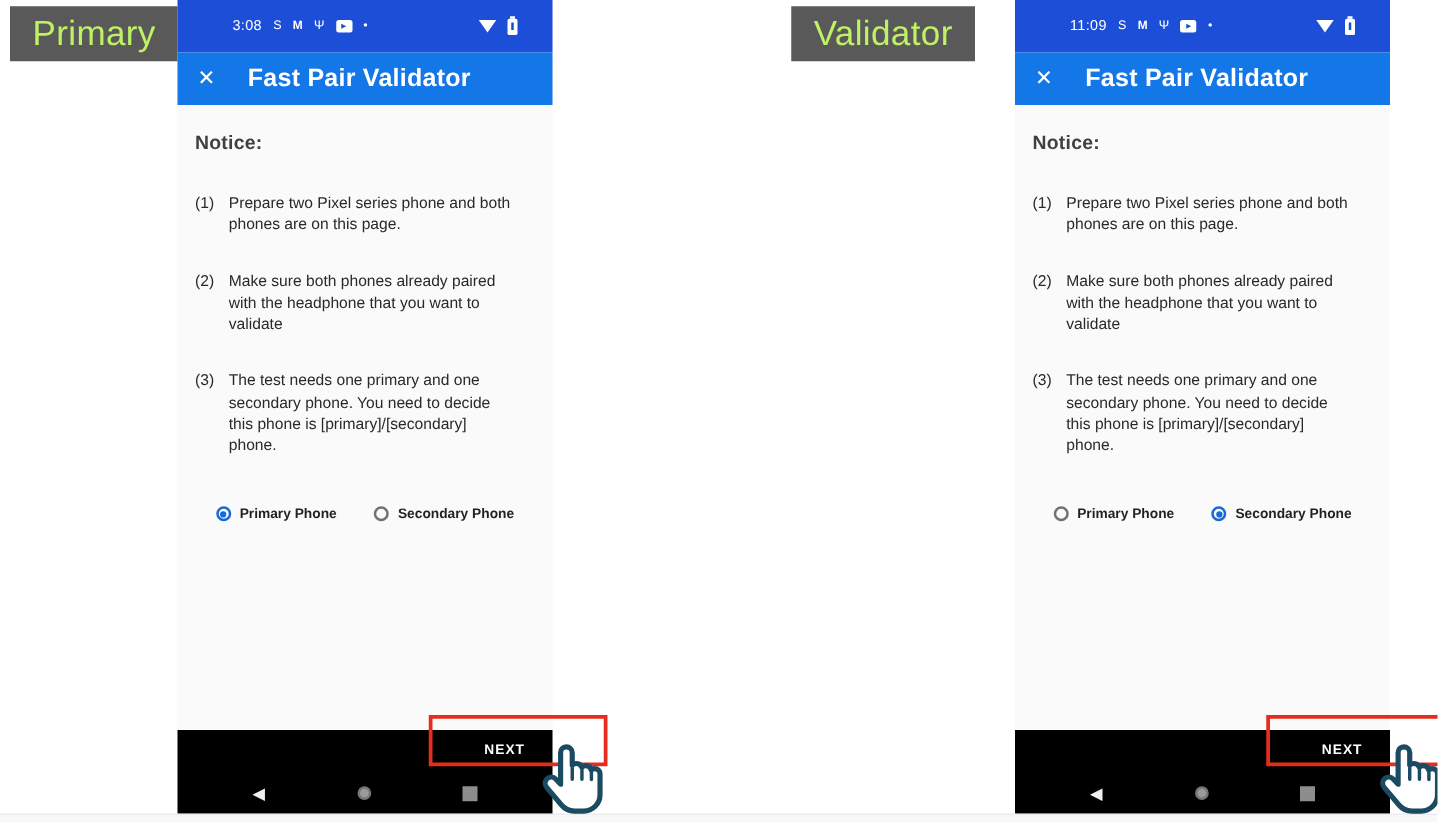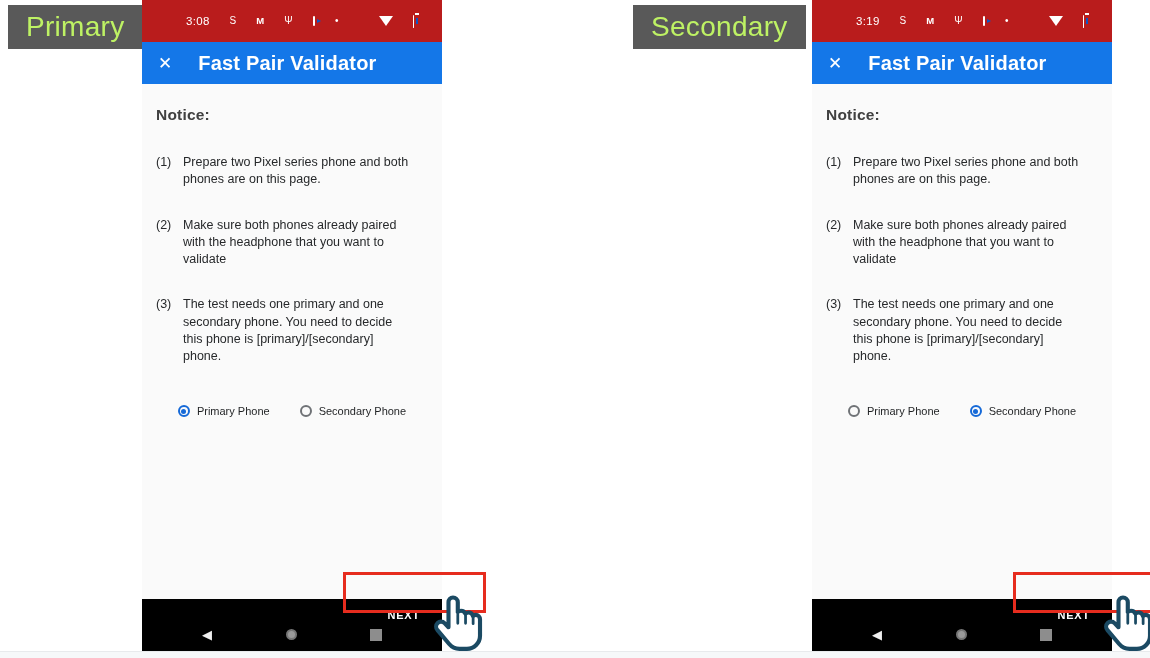--- a/index.html
+++ b/index.html
@@ -14,22 +14,22 @@
     padding: 0 18px; letter-spacing: 0.3px;
   }
   .side-label.left { left: 8px; }
   .side-label.right { left: 633px; }
 
   .phone { position: absolute; top: 0; width: 300px; height: 651px; background: #fafafa; }
   .phone.left { left: 142px; }
   .phone.right { left: 812px; }
 
   .statusbar {
-    height: 42px; background: #b91c1c; color: #ffffff;
-    display: flex; align-items: center; padding: 0 28px 0 44px; gap: 20px;
+    height: 42px; background: #1d4ed8; color: #ffffff;
+    display: flex; align-items: center; padding: 0 28px 0 44px; gap: 9px;
   }
   .time { font-size: 11.5px; letter-spacing: 0.3px; }
   .sicon { font-size: 10px; line-height: 1; }
   .sicon.gmail { font-weight: bold; font-size: 9.5px; }
   .yt-icon { width: 13px; height: 10px; background: #ffffff; border-radius: 2px;
     position: relative; display: inline-block; }
   .yt-icon::after { content: ""; position: absolute; left: 4.5px; top: 2.5px;
     border-left: 4px solid #0c55c5; border-top: 2.5px solid transparent;
     border-bottom: 2.5px solid transparent; }
   .spacer { flex: 1; }
@@ -50,30 +50,30 @@
   .app-title { font-size: 20px; font-weight: bold; letter-spacing: 0.2px; }
 
   .body { padding: 22px 14px 0 14px; }
   .notice-title { font-size: 15.5px; font-weight: bold; color: #404040;
     margin-bottom: 30px; letter-spacing: 0.2px; }
   .nitem { display: flex; margin-bottom: 28px; color: #27292b;
     font-size: 12.5px; line-height: 1.38; }
   .nnum { width: 27px; flex: none; }
   .ntext { width: 230px; }
 
-  .radio-row { display: flex; justify-content: center; gap: 30px; margin-top: 40px; }
+  .radio-row { display: flex; justify-content: center; gap: 30px; margin-top: 40px; font-weight: bold; }
   .radio-opt { display: flex; align-items: center; gap: 7px; cursor: pointer; }
   .radio { width: 12px; height: 12px; border: 2px solid #6f7276; border-radius: 50%;
     position: relative; flex: none; background: #fafafa; }
   .radio.selected { border-color: #1569d8; }
   .radio.selected::after { content: ""; position: absolute; inset: 1.5px;
     background: #1569d8; border-radius: 50%; }
   .radio-label { font-size: 11px; color: #1f2123; }
 
-  .footer { position: absolute; left: 0; bottom: 0; width: 100%; height: 52px;
+  .footer { position: absolute; left: 0; bottom: 0; width: 100%; height: 67px;
     background: #000000; }
   .next-btn { position: absolute; top: 10px; right: 22px; color: #ffffff;
     font-size: 11px; font-weight: bold; letter-spacing: 0.8px; cursor: pointer; }
   .nav { position: absolute; bottom: 10px; left: 0; width: 100%;
     display: flex; align-items: center; justify-content: space-between; padding: 0 60px; }
   .nav-back { color: #efefef; font-size: 13px; line-height: 1; }
   .nav-home { width: 11px; height: 11px; border-radius: 50%; background: #9a9a9a;
     border: 2px solid #767676; }
   .nav-recents { width: 12px; height: 12px; background: #8d8d8d; }
 
@@ -81,21 +81,21 @@
     height: 41px; border: 3px solid #e62c1e; z-index: 5; }
   .hand { position: absolute; left: 288px; top: 592px; z-index: 6; }
 
   .bottom-strip { position: absolute; left: 0; top: 651px; width: 1150px; height: 7px;
     background: #f6f8f9; border-top: 1px solid #e8eaec; }
 </style>
 </head>
 <body>
 
 <div class="side-label left">Primary</div>
-<div class="side-label right">Secondary</div>
+<div class="side-label right">Validator</div>
 
 <div class="phone left">
   <div class="statusbar">
     <span class="time">3:08</span>
     <span class="sicon">Ѕ</span>
     <span class="sicon gmail">M</span>
     <span class="sicon">Ψ</span>
     <span class="yt-icon"></span>
     <span class="sicon">•</span>
     <span class="spacer"></span>
@@ -141,21 +141,21 @@
   </div>
   <div class="highlight-box"></div>
   <svg class="hand" width="58" height="62" viewBox="0 0 32 36">
     <path d="M12.5 3.2 C11 3.2 9.9 4.4 9.9 5.9 L9.9 20.5 L7.6 18.1 C6.5 16.9 4.7 16.9 3.6 18 C2.5 19.1 2.4 20.9 3.5 22.1 L10.3 30.2 C11.8 32 14 33 16.3 33 L20.6 33 C24.8 33 28.2 29.6 28.2 25.4 L28.2 15.8 C28.2 14.4 27.1 13.3 25.7 13.3 C25.1 13.3 24.5 13.5 24.1 13.9 C23.8 12.7 22.7 11.9 21.5 11.9 C20.8 11.9 20.2 12.2 19.7 12.6 C19.3 11.6 18.3 10.9 17.2 10.9 C16.5 10.9 15.8 11.2 15.3 11.7 L15.3 5.9 C15.3 4.4 14.1 3.2 12.5 3.2 Z" fill="#ffffff" stroke="#1b4a63" stroke-width="2.4" stroke-linejoin="round"></path>
     <path d="M15.3 13 L15.3 18.2 M19.8 13.6 L19.8 18.2 M24.2 14.6 L24.2 18.4" stroke="#1b4a63" stroke-width="1.6" fill="none" stroke-linecap="round"></path>
   </svg>
 </div>
 
 <div class="phone right">
   <div class="statusbar">
-    <span class="time">3:19</span>
+    <span class="time">11:09</span>
     <span class="sicon">Ѕ</span>
     <span class="sicon gmail">M</span>
     <span class="sicon">Ψ</span>
     <span class="yt-icon"></span>
     <span class="sicon">•</span>
     <span class="spacer"></span>
     <span class="wifi-icon"></span>
     <span class="battery-icon"></span>
   </div>
   <div class="appbar">

